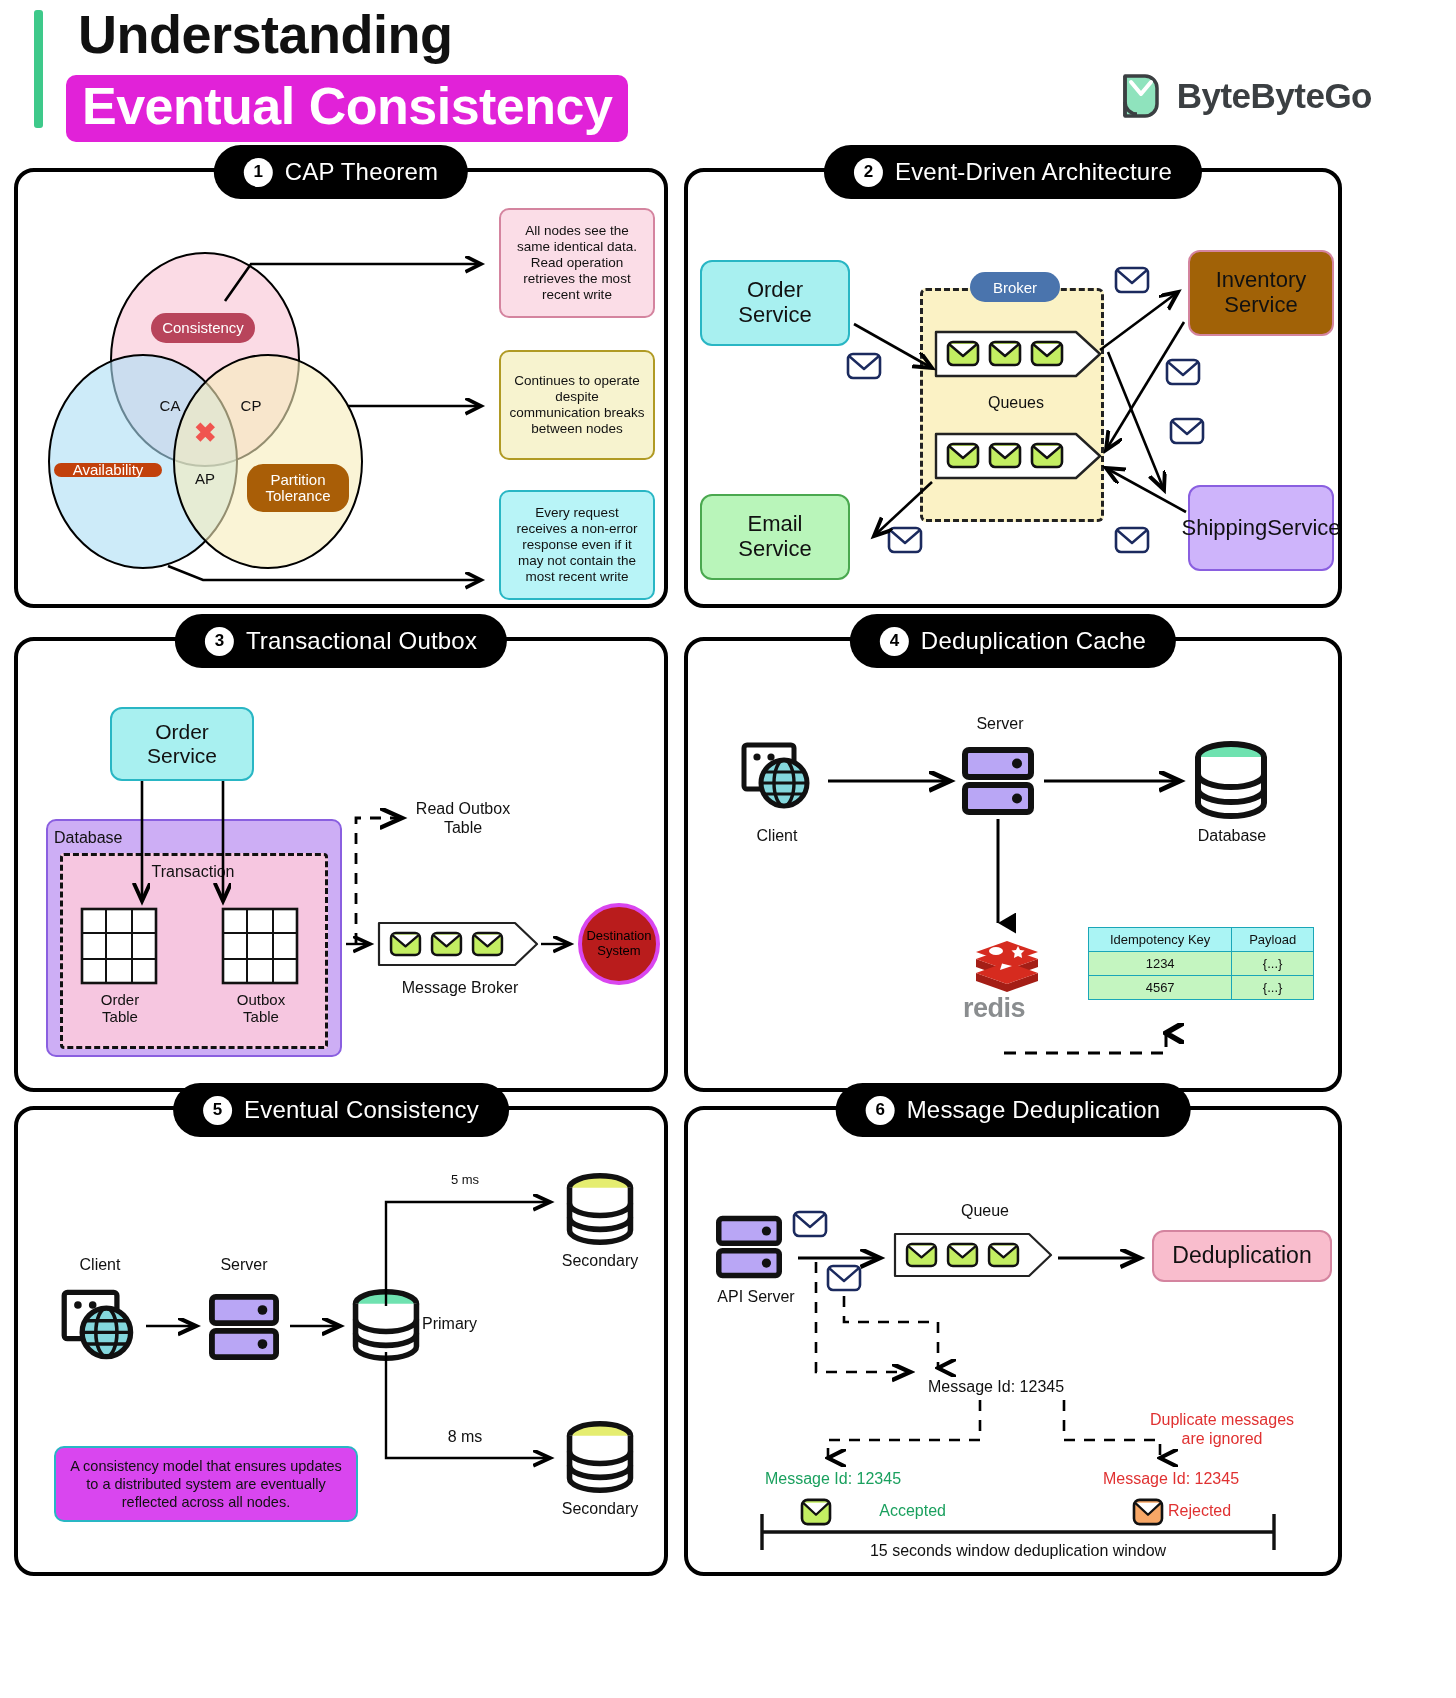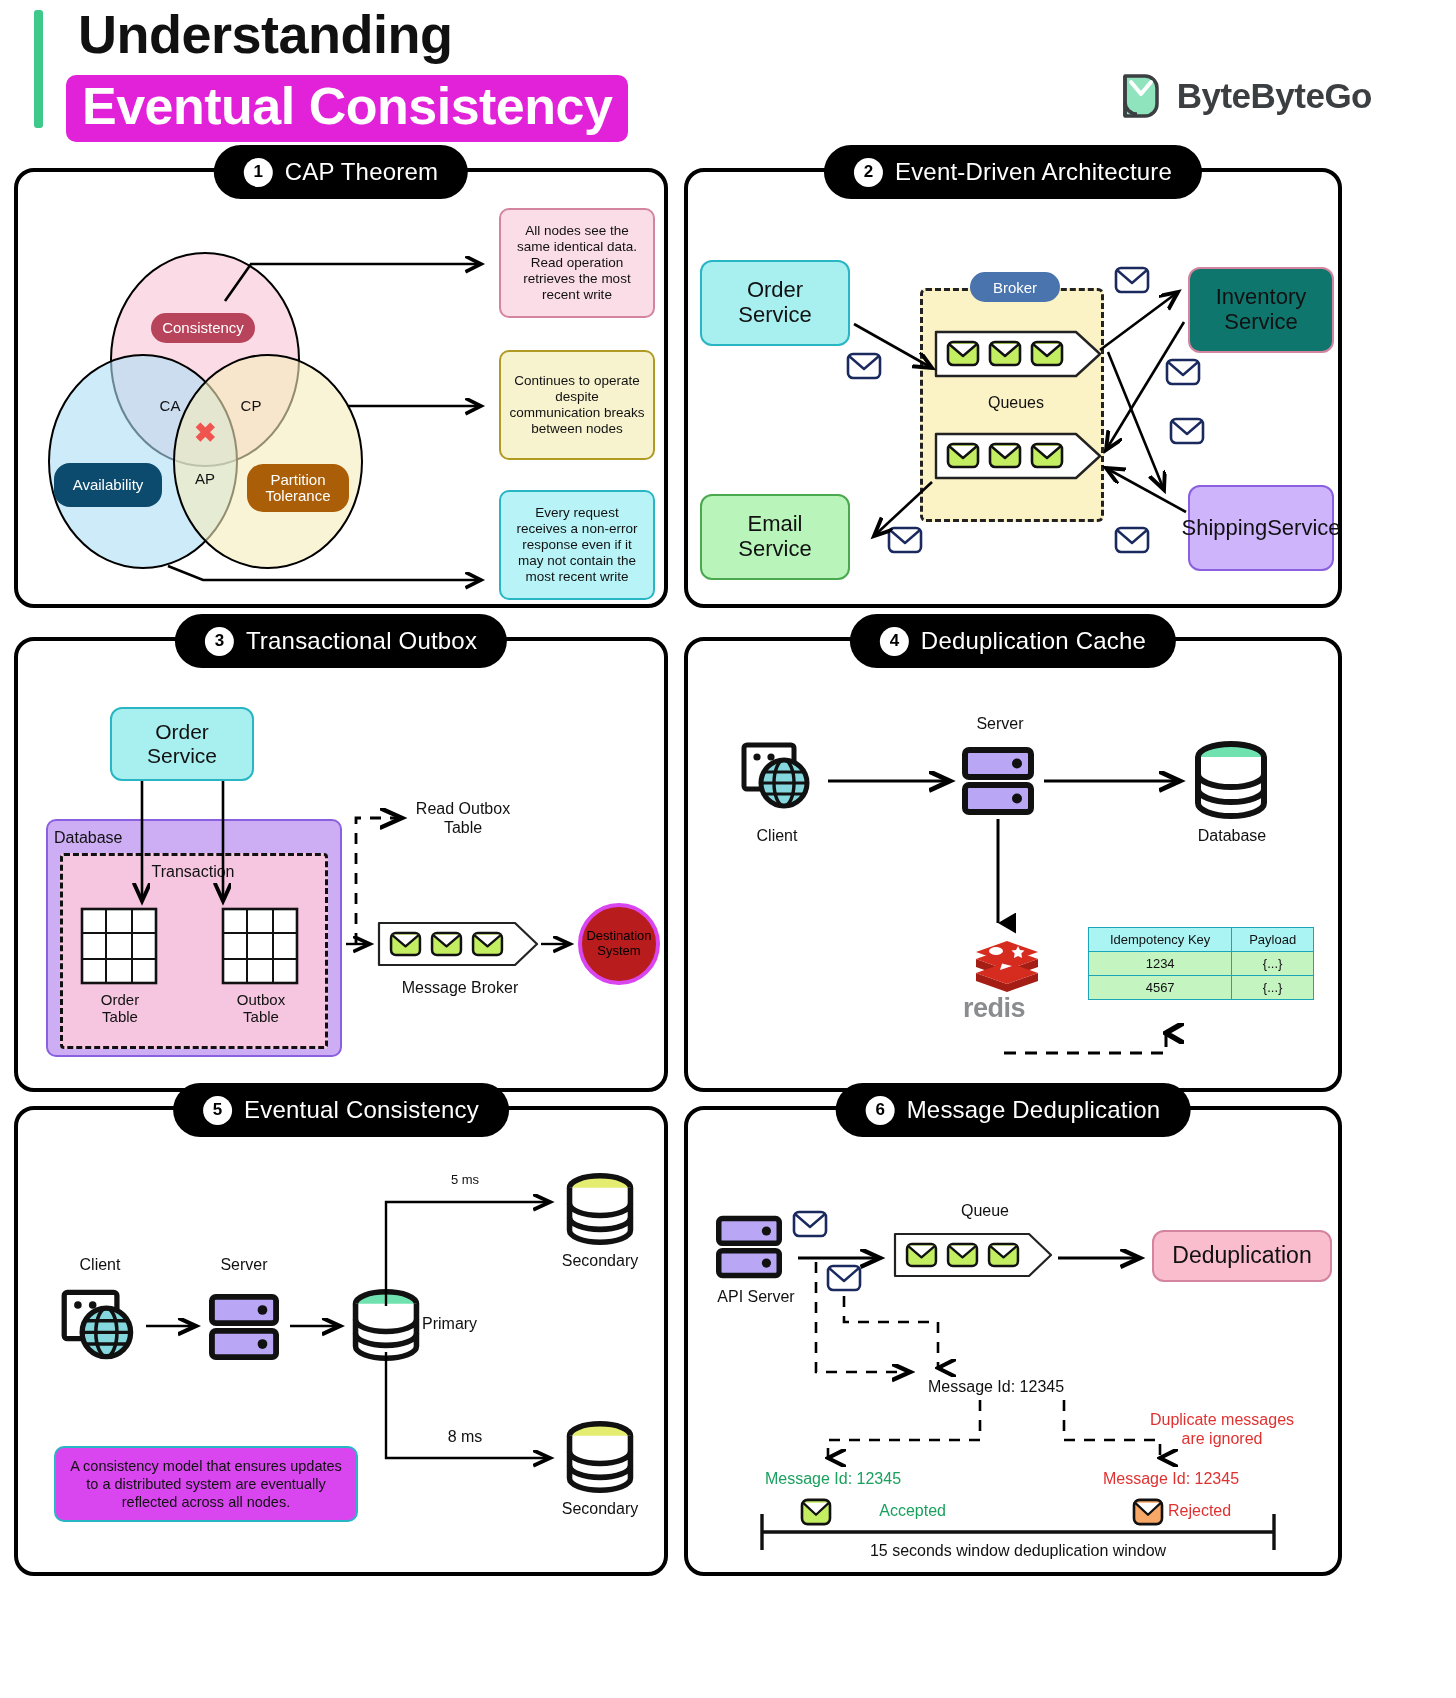--- a/index.html
+++ b/index.html
@@ -155,21 +155,21 @@
     <span class="panel-num">1</span>
     <span class="panel-title-text">CAP Theorem</span>
   </div>
 
   <div>
     <div class="venn-circle" style="left:92px; top:80px; width:190px; height:215px; background:rgba(249,200,215,0.65);"></div>
     <div class="venn-circle" style="left:30px; top:182px; width:190px; height:215px; background:rgba(171,222,245,0.60);"></div>
     <div class="venn-circle" style="left:155px; top:182px; width:190px; height:215px; background:rgba(246,236,186,0.60);"></div>
 
     <div class="venn-pill" style="left:133px; top:141px; width:104px; height:30px; background:#b8445b;">Consistency</div>
-    <div class="venn-pill" style="left:36px; top:291px; width:108px; height:44px; background:#0c4a6e;">Availability</div>
+    <div class="venn-pill" style="left:36px; top:291px; width:108px; height:14px; background:#c2410c;">Availability</div>
     <div class="venn-pill" style="left:229px; top:292px; width:102px; height:48px; background:#a95e07; flex-direction:column;">
       <span>Partition</span>
       <span>Tolerance</span>
     </div>
 
     <div class="lbl" style="left:132px; top:225px; width:40px;">CA</div>
     <div class="lbl" style="left:213px; top:225px; width:40px;">CP</div>
     <div class="lbl" style="left:167px; top:298px; width:40px;">AP</div>
     <div class="abs" style="left:176px; top:245px; font-size:27px; color:#f0544f; font-weight:700;">✖</div>
   </div>
@@ -242,21 +242,21 @@
   </div>
 
   <div class="svcbox" style="left:12px; top:88px; width:150px; height:86px; background:#a8f0f0; border-color:#29b6c4; flex-direction:column;">
     <span>Order</span>
     <span>Service</span>
   </div>
   <div class="svcbox" style="left:12px; top:322px; width:150px; height:86px; background:#b9f5ba; border-color:#4aa84f; flex-direction:column;">
     <span>Email</span>
     <span>Service</span>
   </div>
-  <div class="svcbox" style="left:500px; top:78px; width:146px; height:86px; background:#0f766e; border-color:#d4849f; flex-direction:column;margin-top:17px;">
+  <div class="svcbox" style="left:500px; top:78px; width:146px; height:86px; background:#a16207; border-color:#d4849f; flex-direction:column;">
     <span>Inventory</span>
     <span>Service</span>
   </div>
   <div class="svcbox" style="left:500px; top:313px; width:146px; height:86px; background:#ceb4fb; border-color:#8a5fe0; flex-direction:row;">
     <span>Shipping</span>
     <span>Service</span>
   </div>
 
   <span class="abs" style="left:158px; top:180px;"><svg viewBox="0 0 36 28" width="36" height="28">
         <rect x="2" y="2" width="32" height="24" rx="5" fill="#fff" stroke="#1b2a5e" stroke-width="2.6"></rect>

